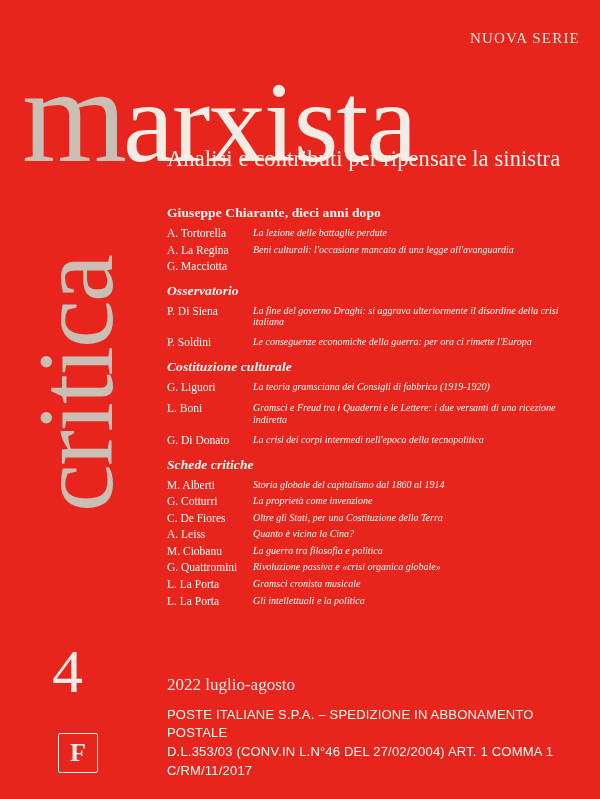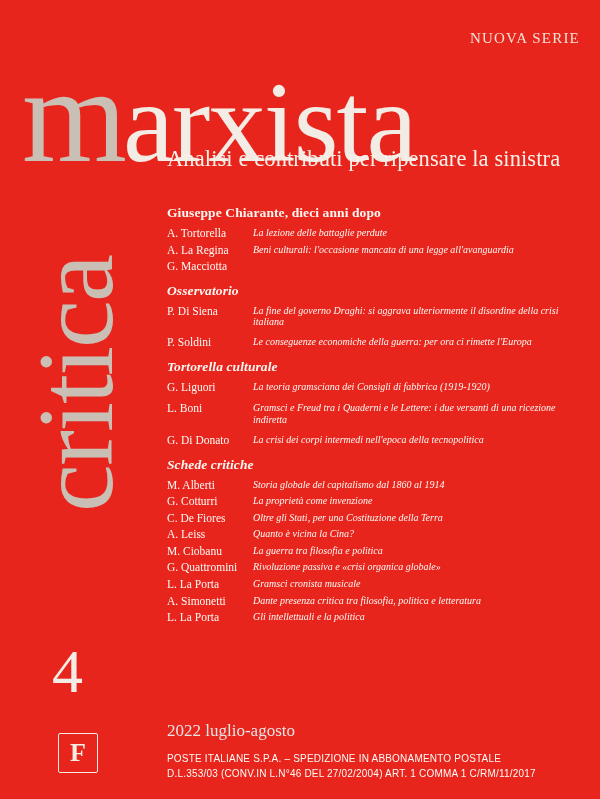--- a/index.html
+++ b/index.html
@@ -142,21 +142,21 @@
     left: 167px;
     right: 10px;
     bottom: 18px;
   }
   .footer-date {
     font-size: 17px;
     color: #e5e5e5;
     margin-bottom: 11px;
   }
   .footer-legal {
-    font-size: 10px;
+    font-size: 13px;
     color: #fdf9f5;
     letter-spacing: 0.2px;
     line-height: 1.45;
     font-family: "Liberation Sans", sans-serif;
   }
 
   
   .logo {
     position: absolute;
     left: 58px;
@@ -218,21 +218,21 @@
       <span class="author">P. Di Siena</span>
       <span class="title">La fine del governo Draghi: si aggrava ulteriormente il disordine della crisi italiana</span>
     </div>
     <div class="entry">
       <span class="author">P. Soldini</span>
       <span class="title">Le conseguenze economiche della guerra: per ora ci rimette l'Europa</span>
     </div>
   </div>
 
   <div class="section loose">
-    <div class="section-title">Tortorella culturale</div>
+    <div class="section-title">Costituzione culturale</div>
     <div class="entry">
       <span class="author">G. Liguori</span>
       <span class="title">La teoria gramsciana dei Consigli di fabbrica (1919-1920)</span>
     </div>
     <div class="entry">
       <span class="author">L. Boni</span>
       <span class="title">Gramsci e Freud tra i Quaderni e le Lettere: i due versanti di una ricezione indiretta</span>
     </div>
     <div class="entry">
       <span class="author">G. Di Donato</span>
@@ -262,24 +262,20 @@
       <span class="author">M. Ciobanu</span>
       <span class="title">La guerra tra filosofia e politica</span>
     </div>
     <div class="entry">
       <span class="author">G. Quattromini</span>
       <span class="title">Rivoluzione passiva e «crisi organica globale»</span>
     </div>
     <div class="entry">
       <span class="author">L. La Porta</span>
       <span class="title">Gramsci cronista musicale</span>
-    </div>
-    <div class="entry">
-      <span class="author">A. Simonetti</span>
-      <span class="title">Dante presenza critica tra filosofia, politica e letteratura</span>
     </div>
     <div class="entry">
       <span class="author">L. La Porta</span>
       <span class="title">Gli intellettuali e la politica</span>
     </div>
   </div>
 
 </div>
 
 <div class="footer">

